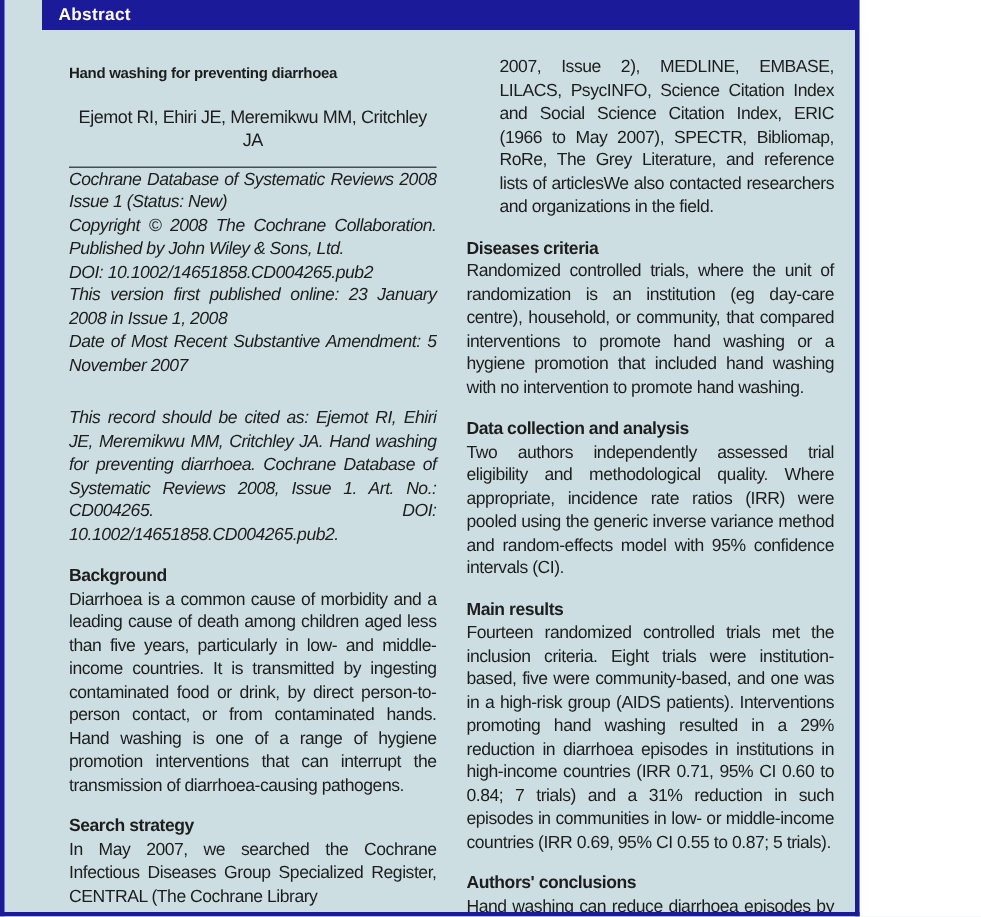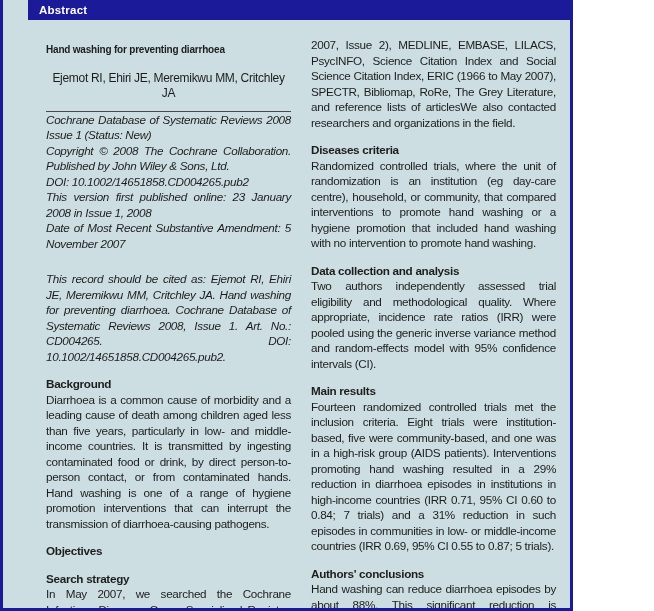--- a/index.html
+++ b/index.html
@@ -72,21 +72,21 @@
 
   .section { margin-top: 12px; }
   .section h3 {
     font-size: 11.7px;
     font-weight: bold;
     margin: 0;
     text-align: left;
   }
   .section p { margin: 0; }
 
-  .continuation { margin-top: 11px; }
+  .continuation { margin-top: 11px; margin-left: 22px; }
   .continuation p { margin: 0; }
 </style>
 </head>
 <body>
 
 <div class="page">
 
   <div class="header-bar">
     <span class="header-label">Abstract</span>
   </div>
@@ -112,21 +112,20 @@
       <div class="citation">
         <p>This record should be cited as: Ejemot RI, Ehiri JE, Meremikwu MM, Critchley JA. Hand washing for preventing diarrhoea. Cochrane Database of Systematic Reviews 2008, Issue 1. Art. No.: CD004265. DOI: 10.1002/14651858.CD004265.pub2.</p>
       </div>
 
       <div class="section">
         <h3>Background</h3>
         <p>Diarrhoea is a common cause of morbidity and a leading cause of death among children aged less than five years, particularly in low- and middle-income countries. It is transmitted by ingesting contaminated food or drink, by direct person-to-person contact, or from contaminated hands. Hand washing is one of a range of hygiene promotion interventions that can interrupt the transmission of diarrhoea-causing pathogens.</p>
       </div>
 
       <div class="section">
-        <h3>Objectives</h3>
       </div>
 
       <div class="section">
         <h3>Search strategy</h3>
         <p>In May 2007, we searched the Cochrane Infectious Diseases Group Specialized Register, CENTRAL (The Cochrane Library</p>
       </div>
 
     </div>
 
     <div class="col">

